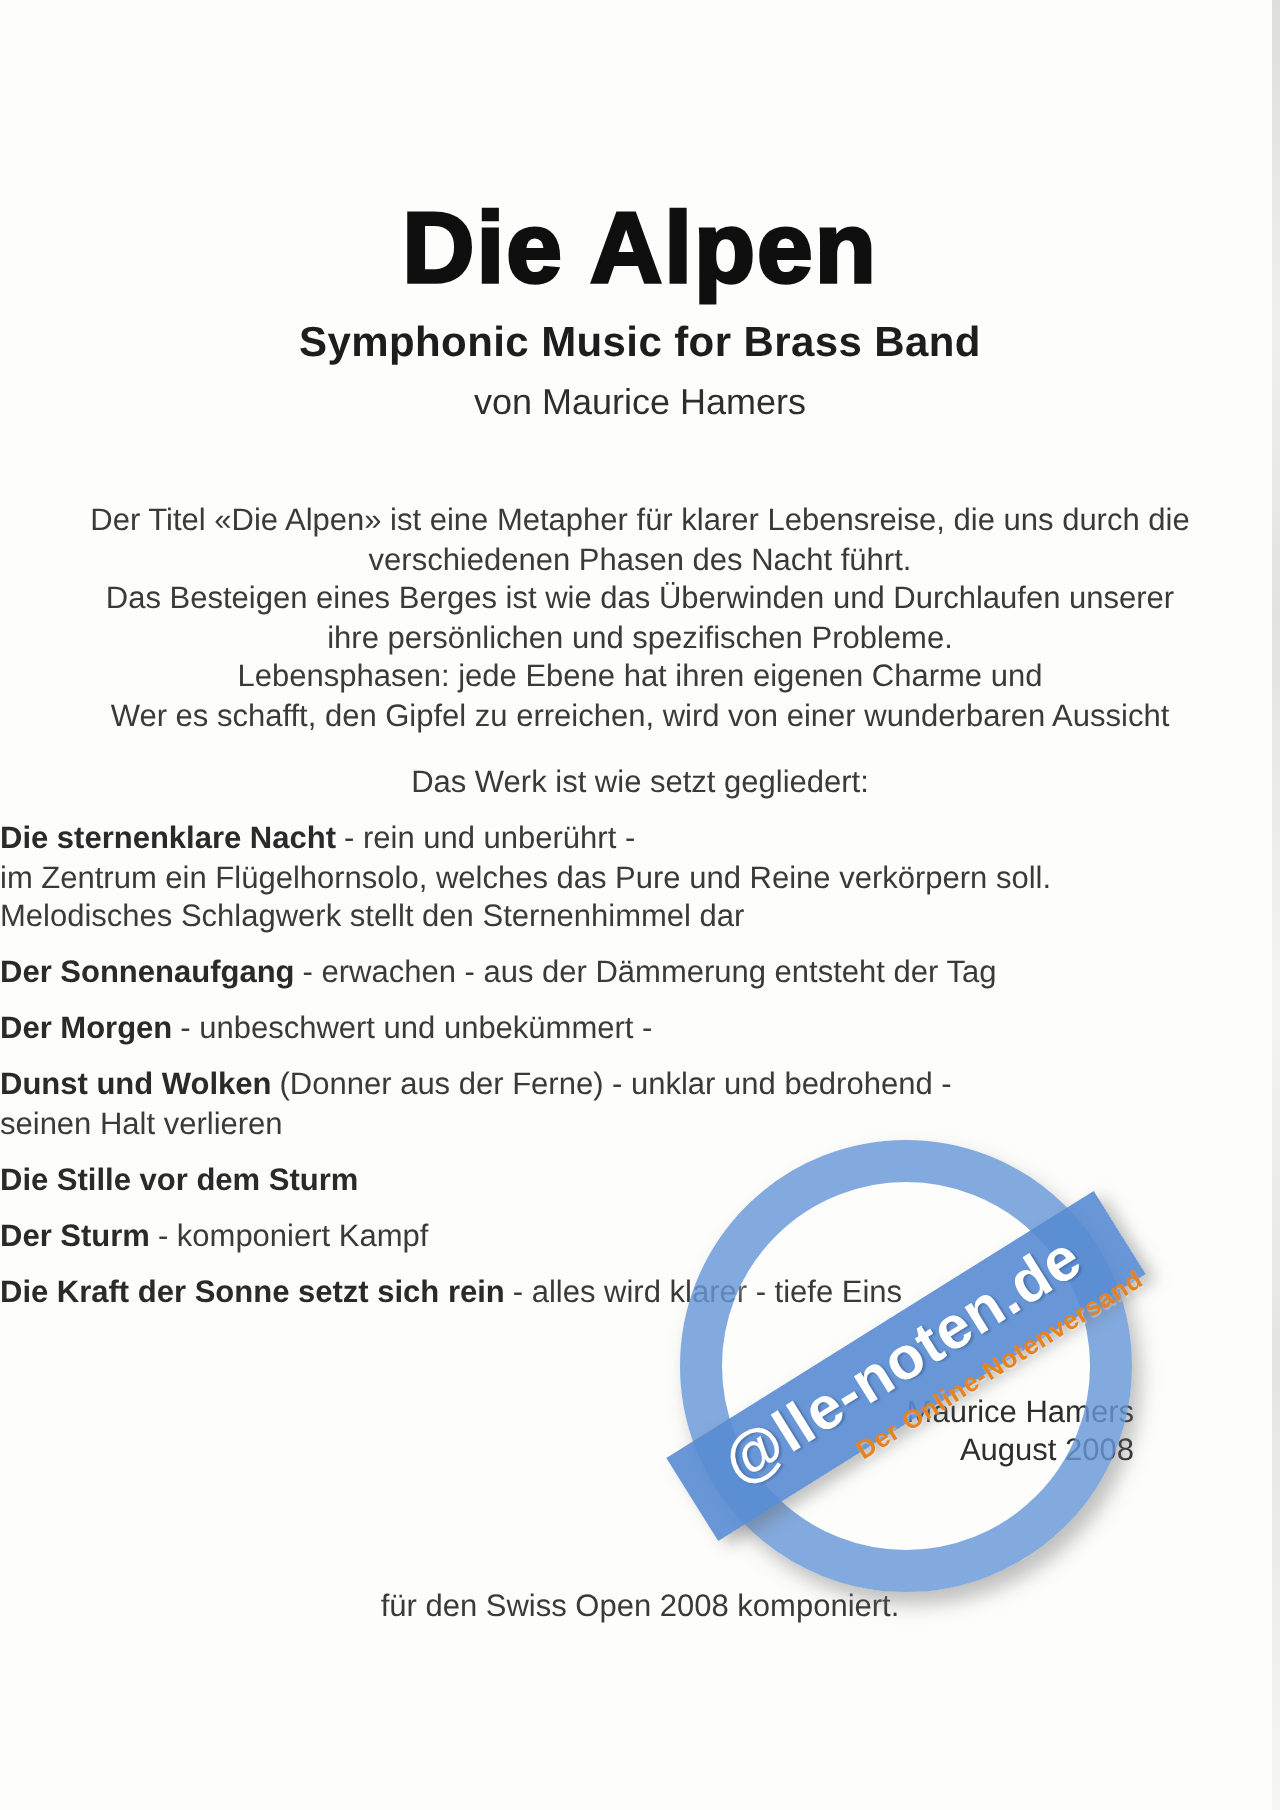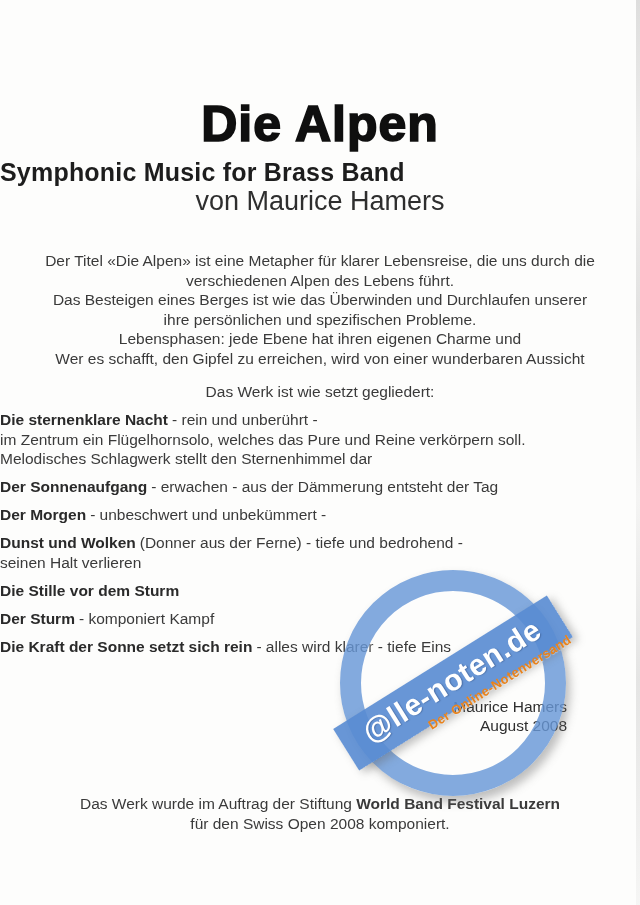--- a/index.html
+++ b/index.html
@@ -24,27 +24,27 @@
 
   .title{
     margin:97px 0 0 0;
     text-align:center;
     font-size:50px;line-height:54px;
     font-weight:bold;color:#0f0f0f;
     letter-spacing:1px;
     -webkit-text-stroke:1.7px #0f0f0f;
   }
   .subtitle{
-    margin-top:7px;
-    font-size:25px;line-height:28px;font-weight:bold;color:#1d1d1d;
+    margin-top:7px;text-align:center;
+    font-size:21px;line-height:28px;font-weight:bold;color:#1d1d1d;
     letter-spacing:.2px;
   }
   .byline{
     margin-top:2px;text-align:center;
-    font-size:27px;line-height:26px;color:#2e2e2e;
+    font-size:18px;line-height:26px;color:#2e2e2e;
   }
 
   .intro{margin-top:37px;font-size:15.5px;line-height:19.5px;}
   .intro div{text-align:center;}
 
   .heading{margin-top:14px;text-align:center;font-size:15.5px;line-height:19.5px;}
 
   .movements{font-size:15.5px;line-height:19.5px;}
   .movement{margin-top:8.5px;}
   .movement .line{text-align:left;}
@@ -101,21 +101,21 @@
 <body>
 
 <div class="page">
 
   <div class="title">Die Alpen</div>
   <div class="subtitle">Symphonic Music for Brass Band</div>
   <div class="byline">von Maurice Hamers</div>
 
   <div class="intro">
     <div>Der Titel «Die Alpen» ist eine Metapher für klarer Lebensreise, die uns durch die</div>
-    <div>verschiedenen Alpen des Lebens führt.</div>
+    <div>verschiedenen Phasen des Nacht führt.</div>
     <div>Das Besteigen eines Berges ist wie das Überwinden und Durchlaufen unserer</div>
     <div>ihre persönlichen und spezifischen Probleme.</div>
     <div>Lebensphasen: jede Ebene hat ihren eigenen Charme und</div>
     <div>Wer es schafft, den Gipfel zu erreichen, wird von einer wunderbaren Aussicht</div>
   </div>
 
   <div class="heading">Das Werk ist wie setzt gegliedert:</div>
 
   <div class="movements">
 
@@ -127,21 +127,21 @@
 
     <div class="movement">
       <div class="line"><span class="mv-name">Der Sonnenaufgang</span><span class="mv-desc">- erwachen - aus der Dämmerung entsteht der Tag</span></div>
     </div>
 
     <div class="movement">
       <div class="line"><span class="mv-name">Der Morgen</span><span class="mv-desc">- unbeschwert und unbekümmert -</span></div>
     </div>
 
     <div class="movement">
-      <div class="line"><span class="mv-name">Dunst und Wolken</span><span class="mv-desc">(Donner aus der Ferne) - tiefe und bedrohend -</span></div>
+      <div class="line"><span class="mv-name">Dunst und Wolken</span><span class="mv-desc">(Donner aus der Ferne) - unklar und bedrohend -</span></div>
       <div class="line">seinen Halt verlieren</div>
     </div>
 
     <div class="movement">
       <div class="line"><span class="mv-name">Die Stille vor dem Sturm</span><span class="mv-desc"></span></div>
     </div>
 
     <div class="movement">
       <div class="line"><span class="mv-name">Der Sturm</span><span class="mv-desc">- komponiert Kampf</span></div>
     </div>
@@ -151,21 +151,20 @@
     </div>
 
   </div>
 
   <div class="signature">
     <div>Maurice Hamers</div>
     <div>August 2008</div>
   </div>
 
   <div class="footer">
-    <div><span>Das Werk wurde im Auftrag der Stiftung </span><span class="b">World Band Festival Luzern</span></div>
     <div>für den Swiss Open 2008 komponiert.</div>
   </div>
 
   <div class="watermark">
     <div class="wm-ring"></div>
     <div class="wm-band">
       <div class="wm-domain">@lle-noten.de</div>
       <div class="wm-tagline">Der Online-Notenversand</div>
     </div>
   </div>

